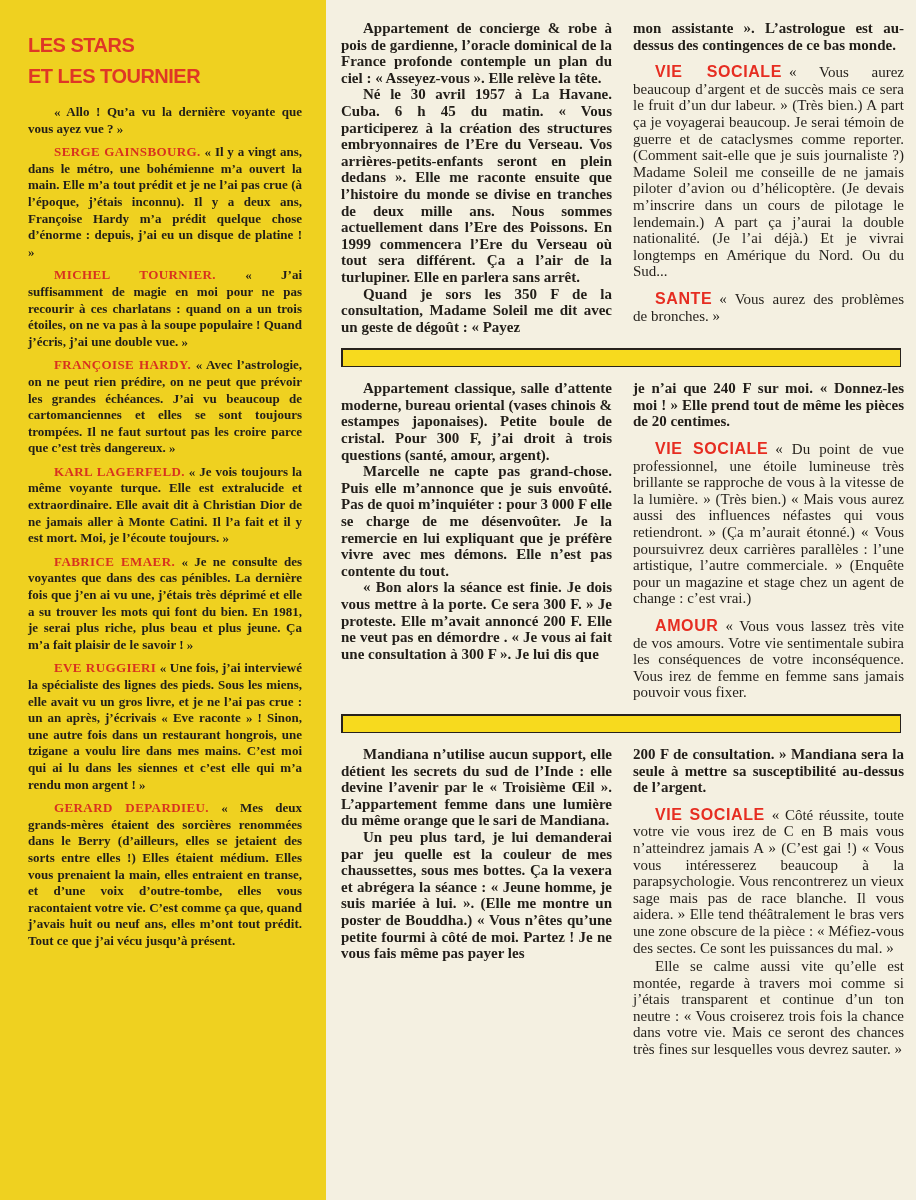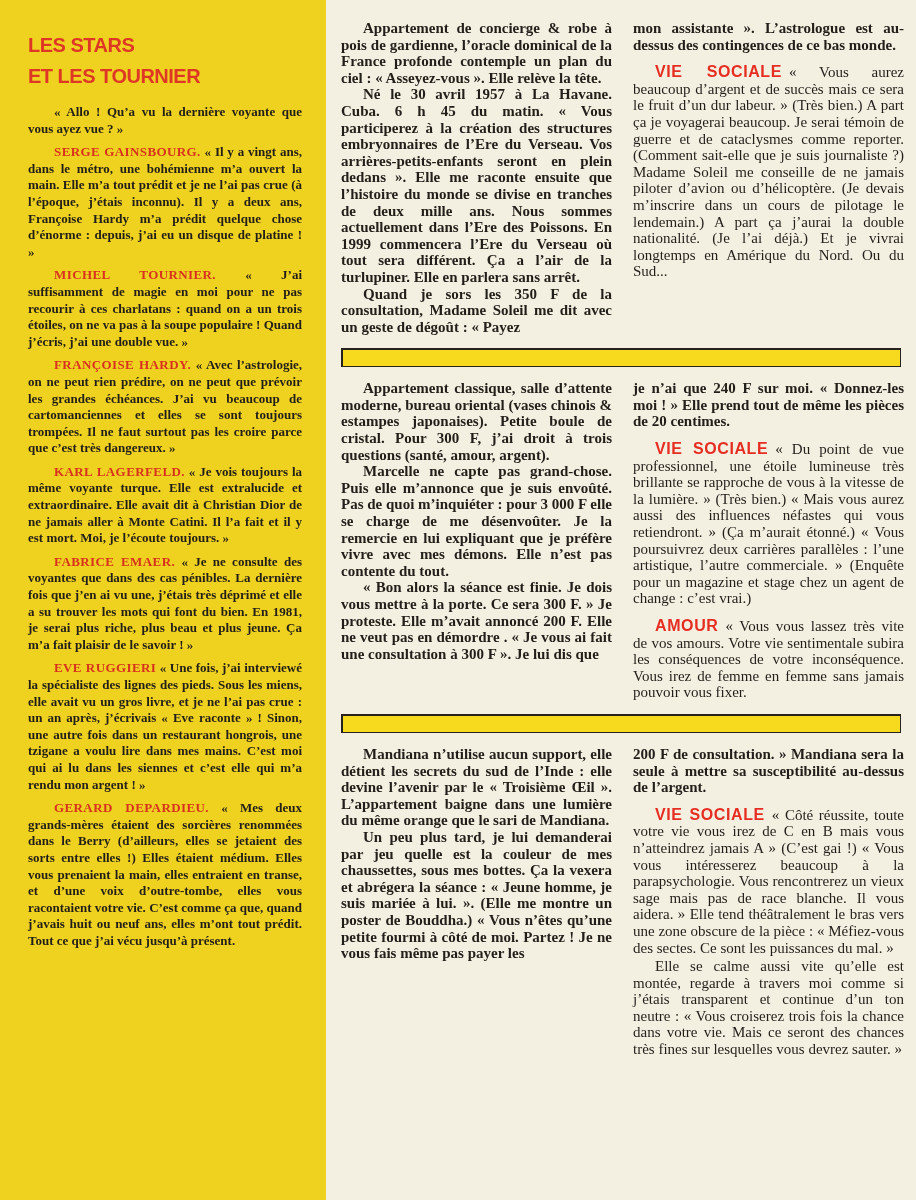--- a/index.html
+++ b/index.html
@@ -95,20 +95,21 @@
 
     <section class="band">
       <div class="col mid">
         <p>Appartement de concierge &amp; robe à pois de gardienne, l’oracle dominical de la France profonde contemple un plan du ciel : « Asseyez-vous ». Elle relève la tête.</p>
         <p>Né le 30 avril 1957 à La Havane. Cuba. 6 h 45 du matin. « Vous participerez à la création des structures embryonnaires de l’Ere du Verseau. Vos arrières-petits-enfants seront en plein dedans ». Elle me raconte ensuite que l’histoire du monde se divise en tranches de deux mille ans. Nous sommes actuellement dans l’Ere des Poissons. En 1999 commencera l’Ere du Verseau où tout sera différent. Ça a l’air de la turlupiner. Elle en parlera sans arrêt.</p>
         <p>Quand je sors les 350 F de la consultation, Madame Soleil me dit avec un geste de dégoût : « Payez</p>
       </div>
       <div class="col">
         <p class="lead">mon assistante ». L’astrologue est au-dessus des contingences de ce bas monde.</p>
         <p class="reading"><span class="hdr">VIE SOCIALE</span><span>« Vous aurez beaucoup d’argent et de succès mais ce sera le fruit d’un dur labeur. » (Très bien.) A part ça je voyagerai beaucoup. Je serai témoin de guerre et de cataclysmes comme reporter. (Comment sait-elle que je suis journaliste ?) Madame Soleil me conseille de ne jamais piloter d’avion ou d’hélicoptère. (Je devais m’inscrire dans un cours de pilotage le lendemain.) A part ça j’aurai la double nationalité. (Je l’ai déjà.) Et je vivrai longtemps en Amérique du Nord. Ou du Sud...</span></p>
+        <p class="reading"><span class="hdr">SANTE</span><span>« Vous aurez des problèmes de bronches. »</span></p>
       </div>
     </section>
 
     <div class="divider"></div>
 
     <section class="band">
       <div class="col mid">
         <p>Appartement classique, salle d’attente moderne, bureau oriental (vases chinois &amp; estampes japonaises). Petite boule de cristal. Pour 300 F, j’ai droit à trois questions (santé, amour, argent).</p>
         <p>Marcelle ne capte pas grand-chose. Puis elle m’annonce que je suis envoûté. Pas de quoi m’inquiéter : pour 3 000 F elle se charge de me désenvoûter. Je la remercie en lui expliquant que je préfère vivre avec mes démons. Elle n’est pas contente du tout.</p>
         <p>« Bon alors la séance est finie. Je dois vous mettre à la porte. Ce sera 300 F. » Je proteste. Elle m’avait annoncé 200 F. Elle ne veut pas en démordre . « Je vous ai fait une consultation à 300 F ». Je lui dis que</p>
@@ -117,21 +118,21 @@
         <p class="lead">je n’ai que 240 F sur moi. « Donnez-les moi ! » Elle prend tout de même les pièces de 20 centimes.</p>
         <p class="reading"><span class="hdr">VIE SOCIALE</span><span>« Du point de vue professionnel, une étoile lumineuse très brillante se rapproche de vous à la vitesse de la lumière. » (Très bien.) « Mais vous aurez aussi des influences néfastes qui vous retiendront. » (Ça m’aurait étonné.) « Vous poursuivrez deux carrières parallèles : l’une artistique, l’autre commerciale. » (Enquête pour un magazine et stage chez un agent de change : c’est vrai.)</span></p>
         <p class="reading"><span class="hdr">AMOUR</span><span>« Vous vous lassez très vite de vos amours. Votre vie sentimentale subira les conséquences de votre inconséquence. Vous irez de femme en femme sans jamais pouvoir vous fixer.</span></p>
       </div>
     </section>
 
     <div class="divider"></div>
 
     <section class="band">
       <div class="col mid">
-        <p>Mandiana n’utilise aucun support, elle détient les secrets du sud de l’Inde : elle devine l’avenir par le « Troisième Œil ». L’appartement baigne dans une lumière du même orange que le sari de Mandiana.</p>
+        <p>Mandiana n’utilise aucun support, elle détient les secrets du sud de l’Inde : elle devine l’avenir par le « Troisième Œil ». L’appartement femme dans une lumière du même orange que le sari de Mandiana.</p>
         <p>Un peu plus tard, je lui demanderai par jeu quelle est la couleur de mes chaussettes, sous mes bottes. Ça la vexera et abrégera la séance : « Jeune homme, je suis mariée à lui. ». (Elle me montre un poster de Bouddha.) « Vous n’êtes qu’une petite fourmi à côté de moi. Partez ! Je ne vous fais même pas payer les</p>
       </div>
       <div class="col">
         <p class="lead">200 F de consultation. » Mandiana sera la seule à mettre sa susceptibilité au-dessus de l’argent.</p>
         <p class="reading"><span class="hdr">VIE SOCIALE</span><span>« Côté réussite, toute votre vie vous irez de C en B mais vous n’atteindrez jamais A » (C’est gai !) « Vous vous intéresserez beaucoup à la parapsychologie. Vous rencontrerez un vieux sage mais pas de race blanche. Il vous aidera. » Elle tend théâtralement le bras vers une zone obscure de la pièce : « Méfiez-vous des sectes. Ce sont les puissances du mal. »</span></p>
         <p class="reading tail">Elle se calme aussi vite qu’elle est montée, regarde à travers moi comme si j’étais transparent et continue d’un ton neutre : « Vous croiserez trois fois la chance dans votre vie. Mais ce seront des chances très fines sur lesquelles vous devrez sauter. »</p>
       </div>
     </section>
 
   </main>

